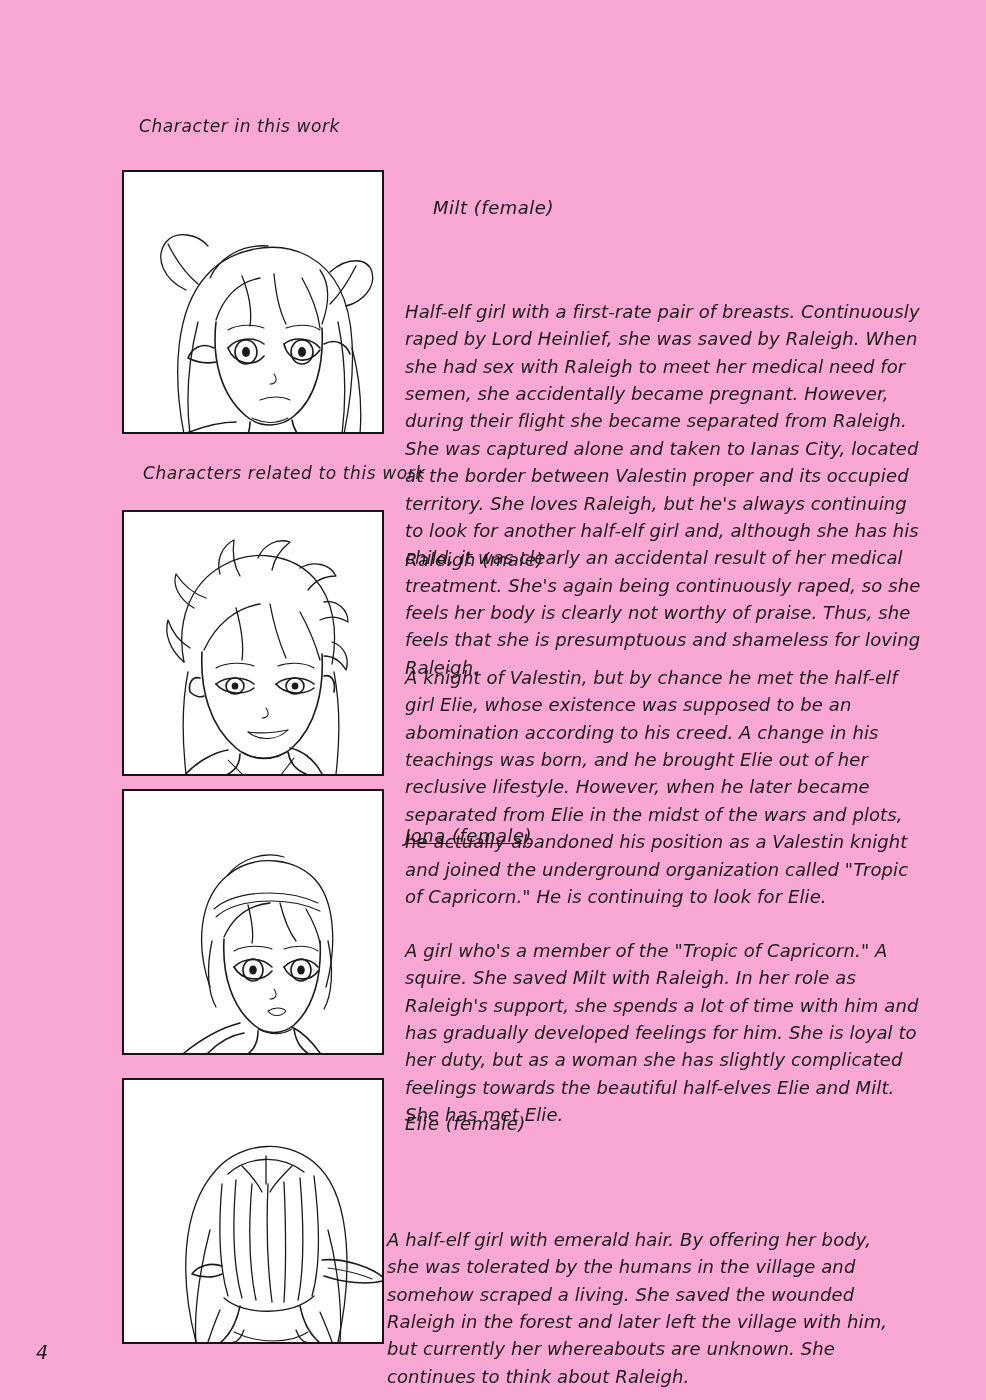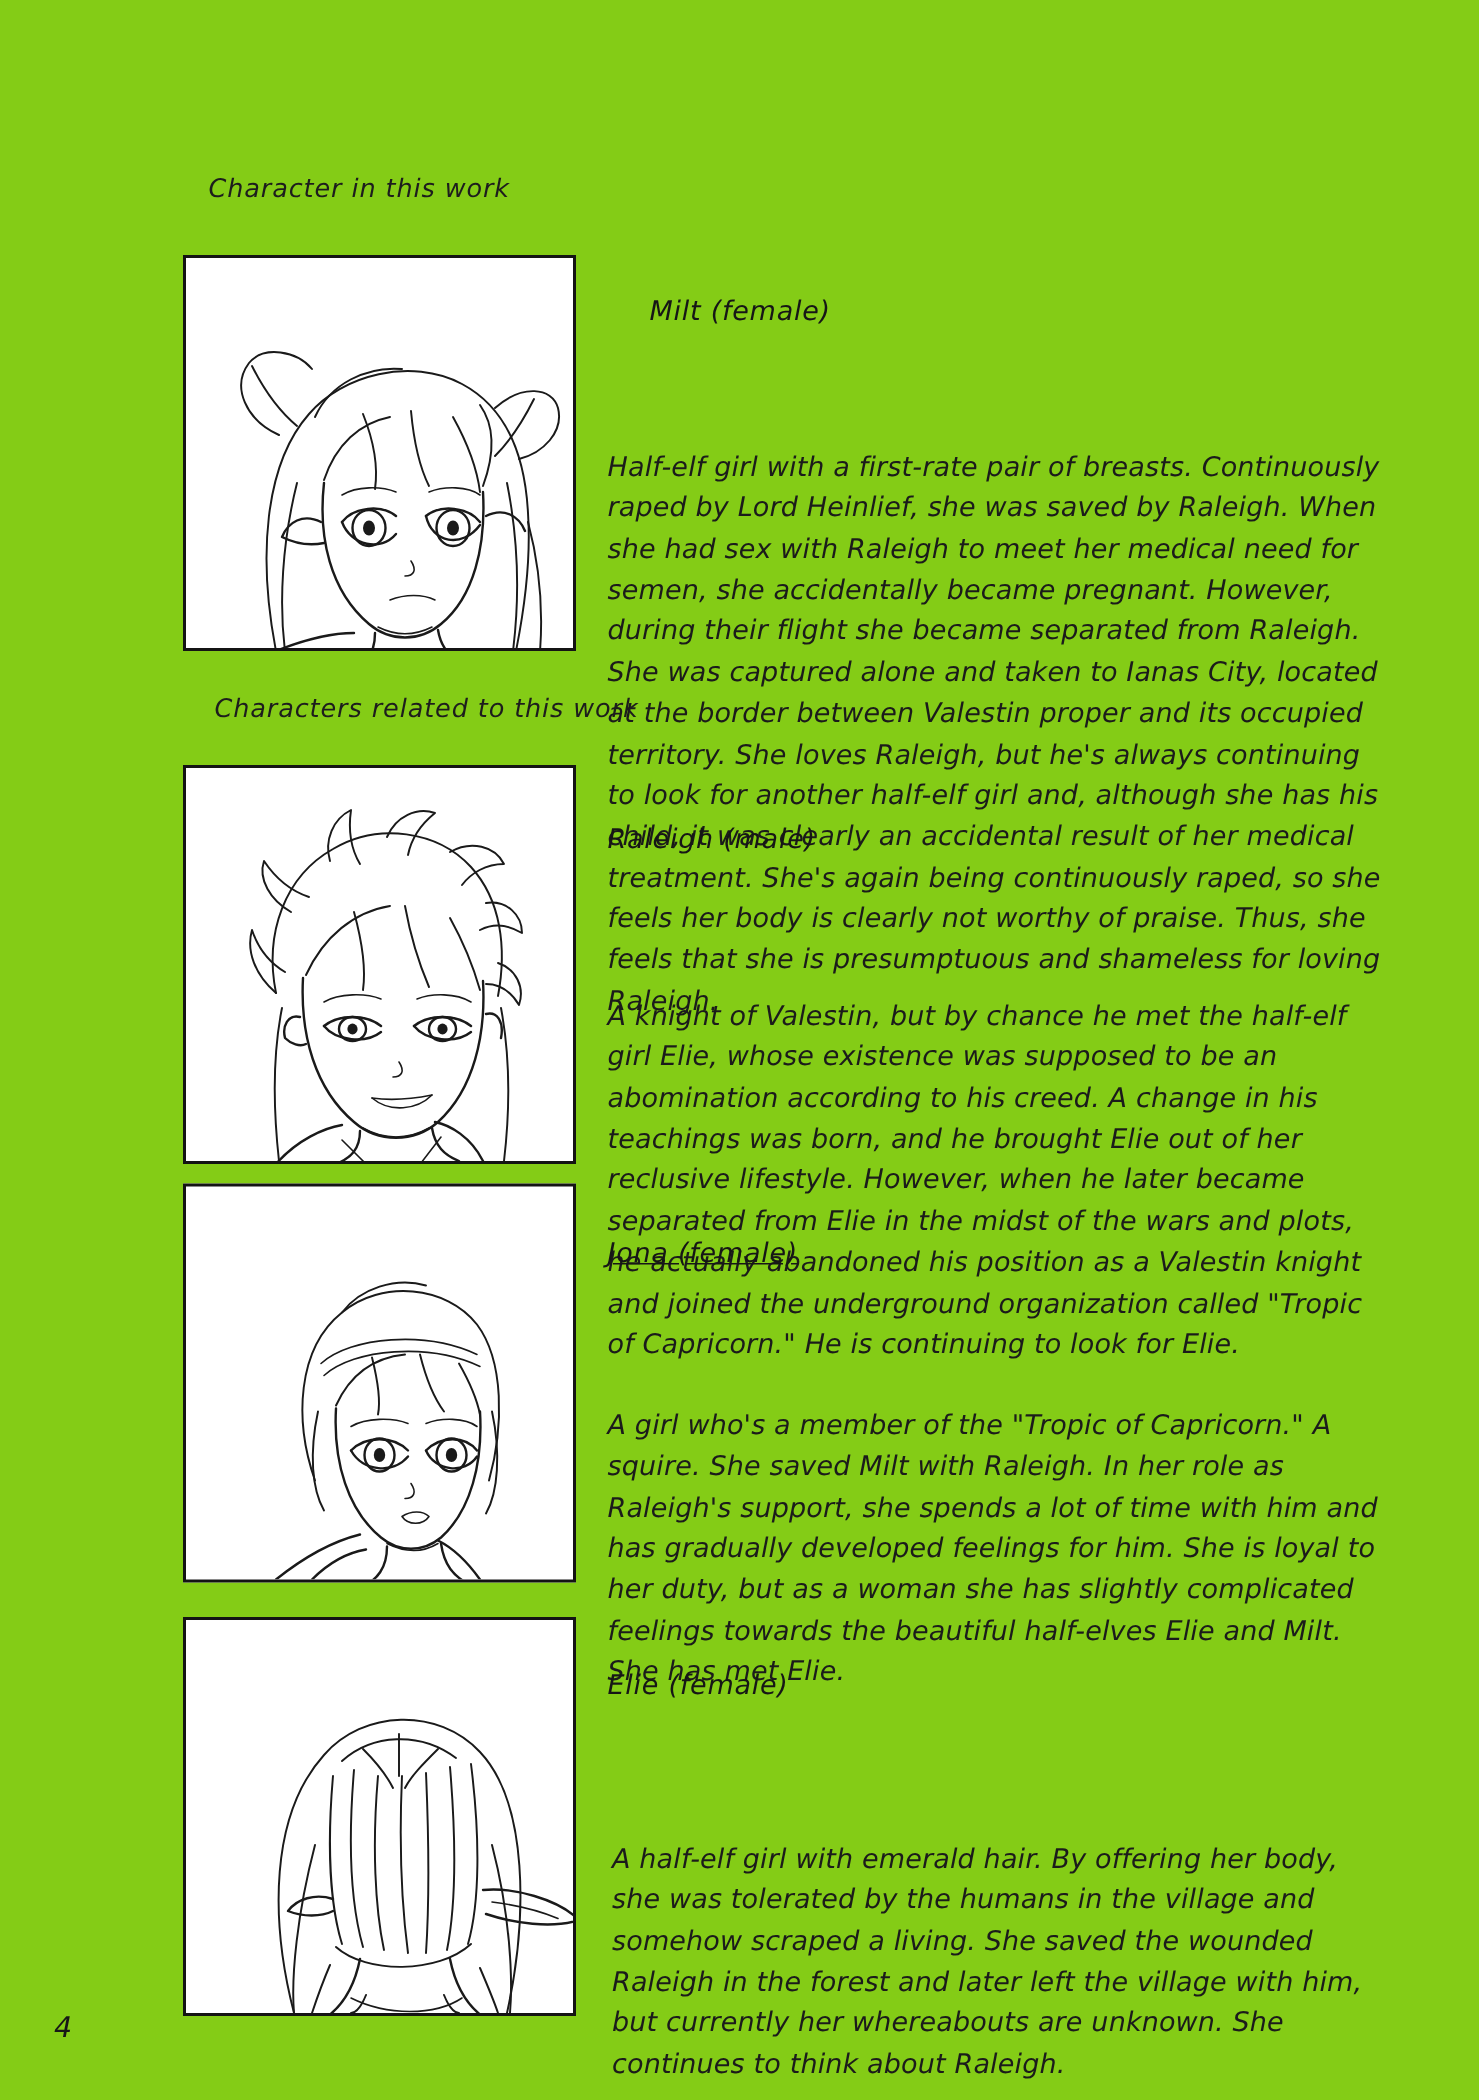--- a/index.html
+++ b/index.html
@@ -11,21 +11,21 @@
     width: 986px;
     height: 1400px;
     position: relative;
     font-family: "DejaVu Sans", sans-serif;
     color: #1a1a1a;
     overflow: hidden;
   }
   .page {
     position: absolute;
     inset: 0;
-    background: #84cc16;
+    background: #f9a8d4;
   }
 
   .section-heading {
     position: absolute;
     font-family: "DejaVu Sans", sans-serif;
     font-size: 17px;
     font-style: italic;
     letter-spacing: 0.6px;
     color: #1d1d1d;
     white-space: nowrap;
@@ -292,17 +292,17 @@
       <path class="hair" d="M96 230 C90 244 86 256 84 262"></path>
       <path class="hair" d="M196 232 C202 246 206 256 208 262"></path>
 
       <path class="hair" d="M120 250 C116 260 112 262 110 262"></path>
       <path class="hair" d="M172 250 C176 260 180 262 182 262"></path>
     </svg>
   </div>
 
   <div class="char-name" style="left:405px; top:1113px;font-style:italic;">Elie (female)</div>
 
-  <div class="char-desc" style="left:408px; top:1186px; width:520px;">A half-elf girl with emerald hair. By offering her body, she was tolerated by the humans in the village and somehow scraped a living. She saved the wounded Raleigh in the forest and later left the village with him, but currently her whereabouts are unknown. She continues to think about Raleigh.</div>
+  <div class="char-desc" style="left:387px; top:1186px; width:520px;">A half-elf girl with emerald hair. By offering her body, she was tolerated by the humans in the village and somehow scraped a living. She saved the wounded Raleigh in the forest and later left the village with him, but currently her whereabouts are unknown. She continues to think about Raleigh.</div>
 
   <div class="page-number">4</div>
 
 </div>
 
 </body></html>

